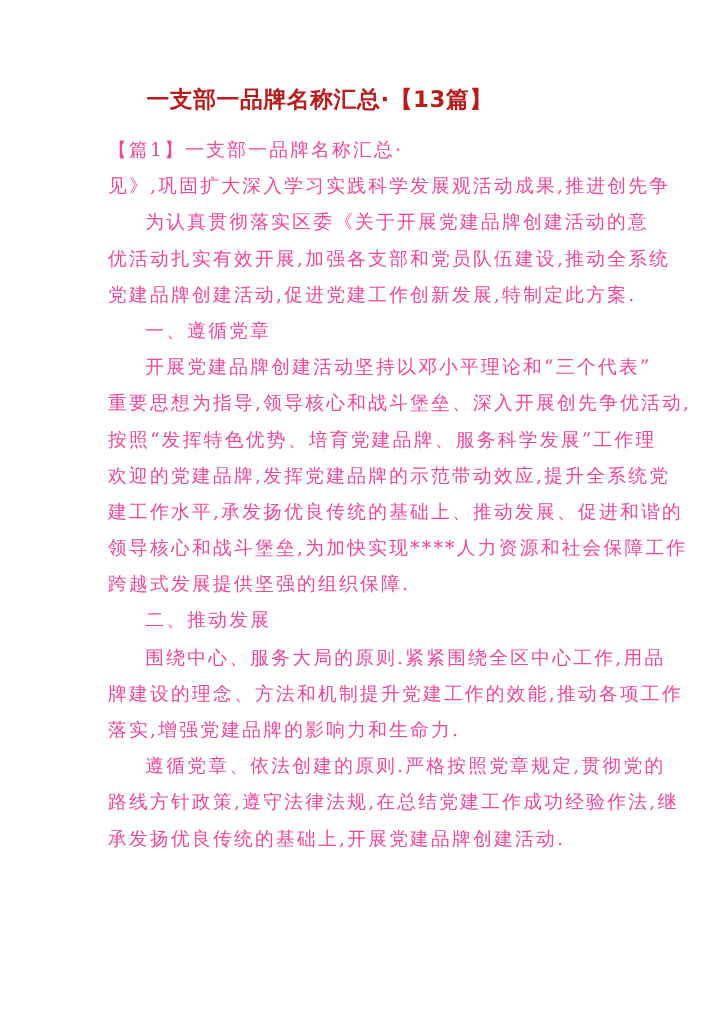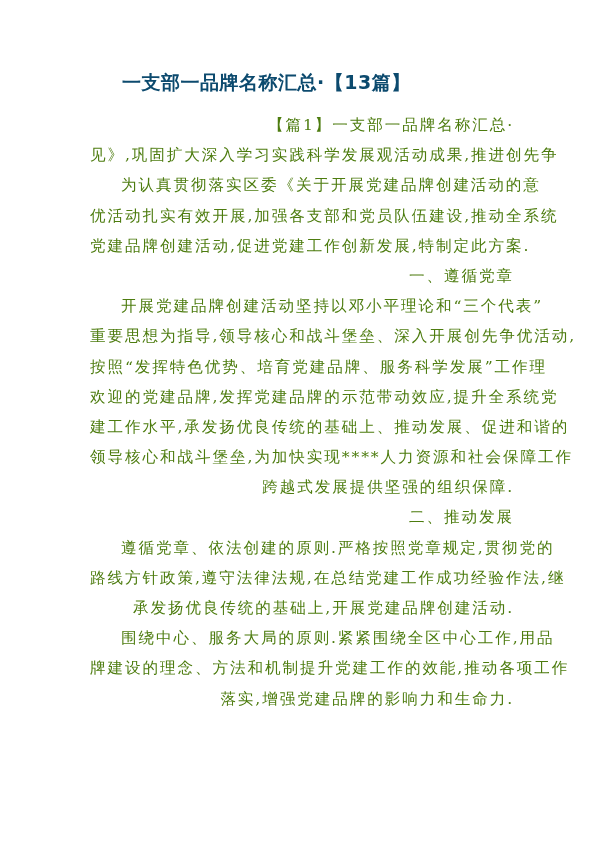--- a/index.html
+++ b/index.html
@@ -22,33 +22,32 @@
       background: #fff;
     }
     .doc-title {
       position: absolute;
       left: 122px;
       top: 70px;
       font-size: 19px;
       font-weight: bold;
       letter-spacing: 0.5px;
       white-space: nowrap;
-      color: #0c4a6e;
+      color: #b91c1c;
       font-family: "DejaVu Sans", "Liberation Sans", sans-serif;
     }
     .content {
       position: absolute;
       left: 90px;
       top: 110px;
       width: 424px;
       font-size: 15.6px;
       line-height: 30.2px;
       letter-spacing: 1.9px;
-      color: #4d7c0f;
-      text-align: right;
+      color: #ec4899;
     }
     .line {
       display: block;
       white-space: nowrap;
       height: 30.2px;
     }
     .indent { padding-left: 31px; }
     .sub-heading { font-weight: normal; }
   </style>
 </head>
@@ -75,24 +74,24 @@
       <span class="line">按照“发挥特色优势、培育党建品牌、服务科学发展”工作理</span>
       <span class="line">欢迎的党建品牌,发挥党建品牌的示范带动效应,提升全系统党</span>
       <span class="line">建工作水平,承发扬优良传统的基础上、推动发展、促进和谐的</span>
       <span class="line">领导核心和战斗堡垒,为加快实现****人力资源和社会保障工作</span>
       <span class="line">跨越式发展提供坚强的组织保障.</span>
     </div>
 
     <span class="line indent sub-heading">二、推动发展</span>
 
     <div>
+      <span class="line indent">围绕中心、服务大局的原则.紧紧围绕全区中心工作,用品</span>
+      <span class="line">牌建设的理念、方法和机制提升党建工作的效能,推动各项工作</span>
+      <span class="line">落实,增强党建品牌的影响力和生命力.</span>
+    </div>
+
+    <div>
       <span class="line indent">遵循党章、依法创建的原则.严格按照党章规定,贯彻党的</span>
       <span class="line">路线方针政策,遵守法律法规,在总结党建工作成功经验作法,继</span>
       <span class="line">承发扬优良传统的基础上,开展党建品牌创建活动.</span>
-    </div>
-
-    <div>
-      <span class="line indent">围绕中心、服务大局的原则.紧紧围绕全区中心工作,用品</span>
-      <span class="line">牌建设的理念、方法和机制提升党建工作的效能,推动各项工作</span>
-      <span class="line">落实,增强党建品牌的影响力和生命力.</span>
     </div>
   </div>
 </div>
 
 </body></html>

